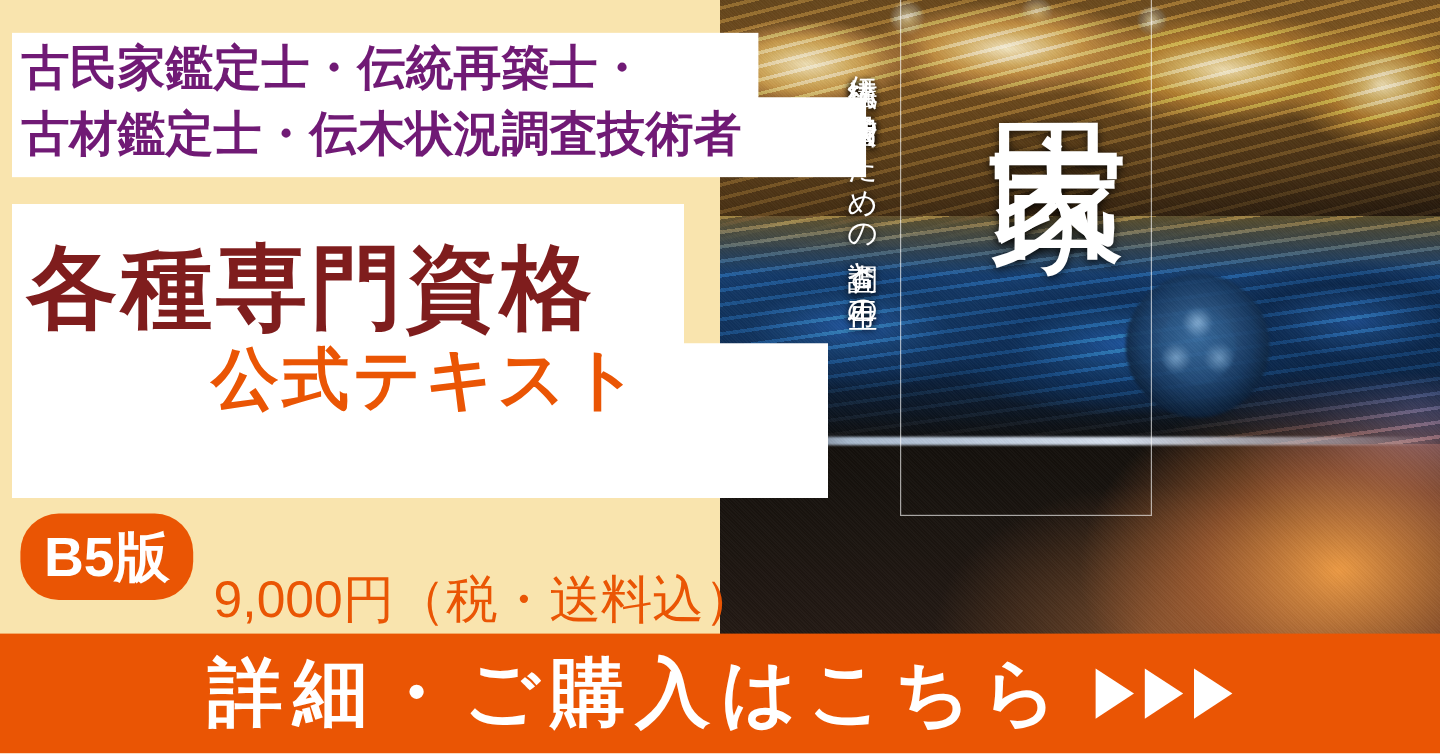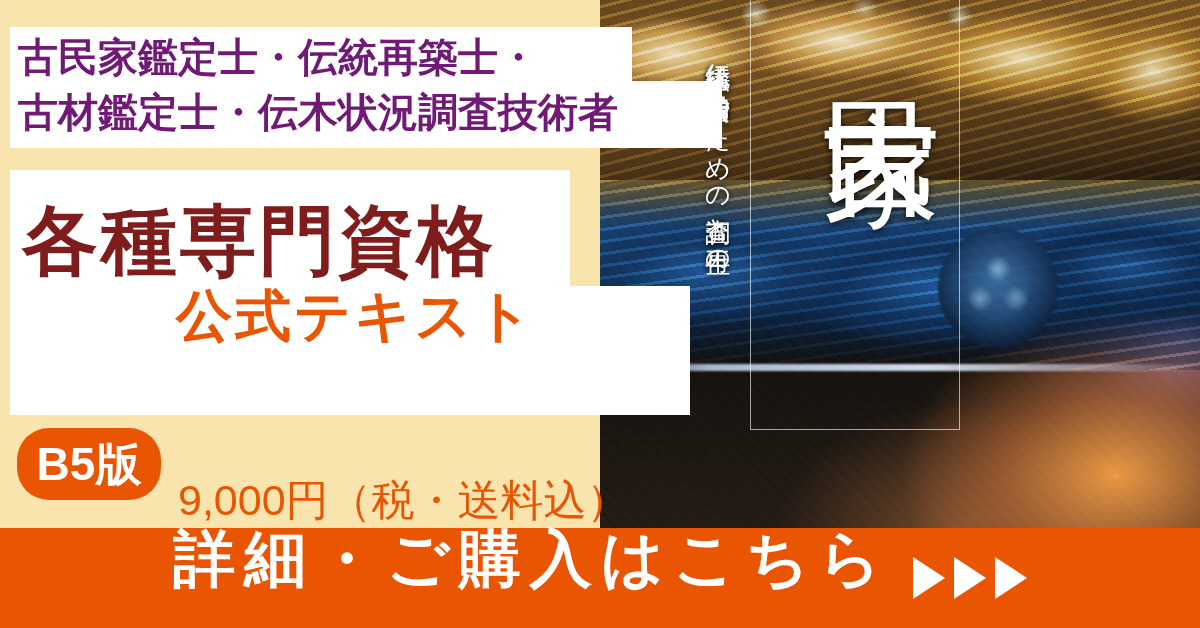--- a/index.html
+++ b/index.html
@@ -255,20 +255,21 @@
     margin-top: 36px;
   }
 
   
   .cta-bar {
     position: absolute;
     left: 0; top: 528px;
     width: 1200px; height: 100px;
     background: #ea5504;
     display: flex;
+    align-items: center;
     justify-content: center;
   }
   .cta-text {
     color: #ffffff;
     font-size: 62px;
     font-weight: bold;
     letter-spacing: 9px;
     line-height: 1;
     white-space: nowrap;
   }

